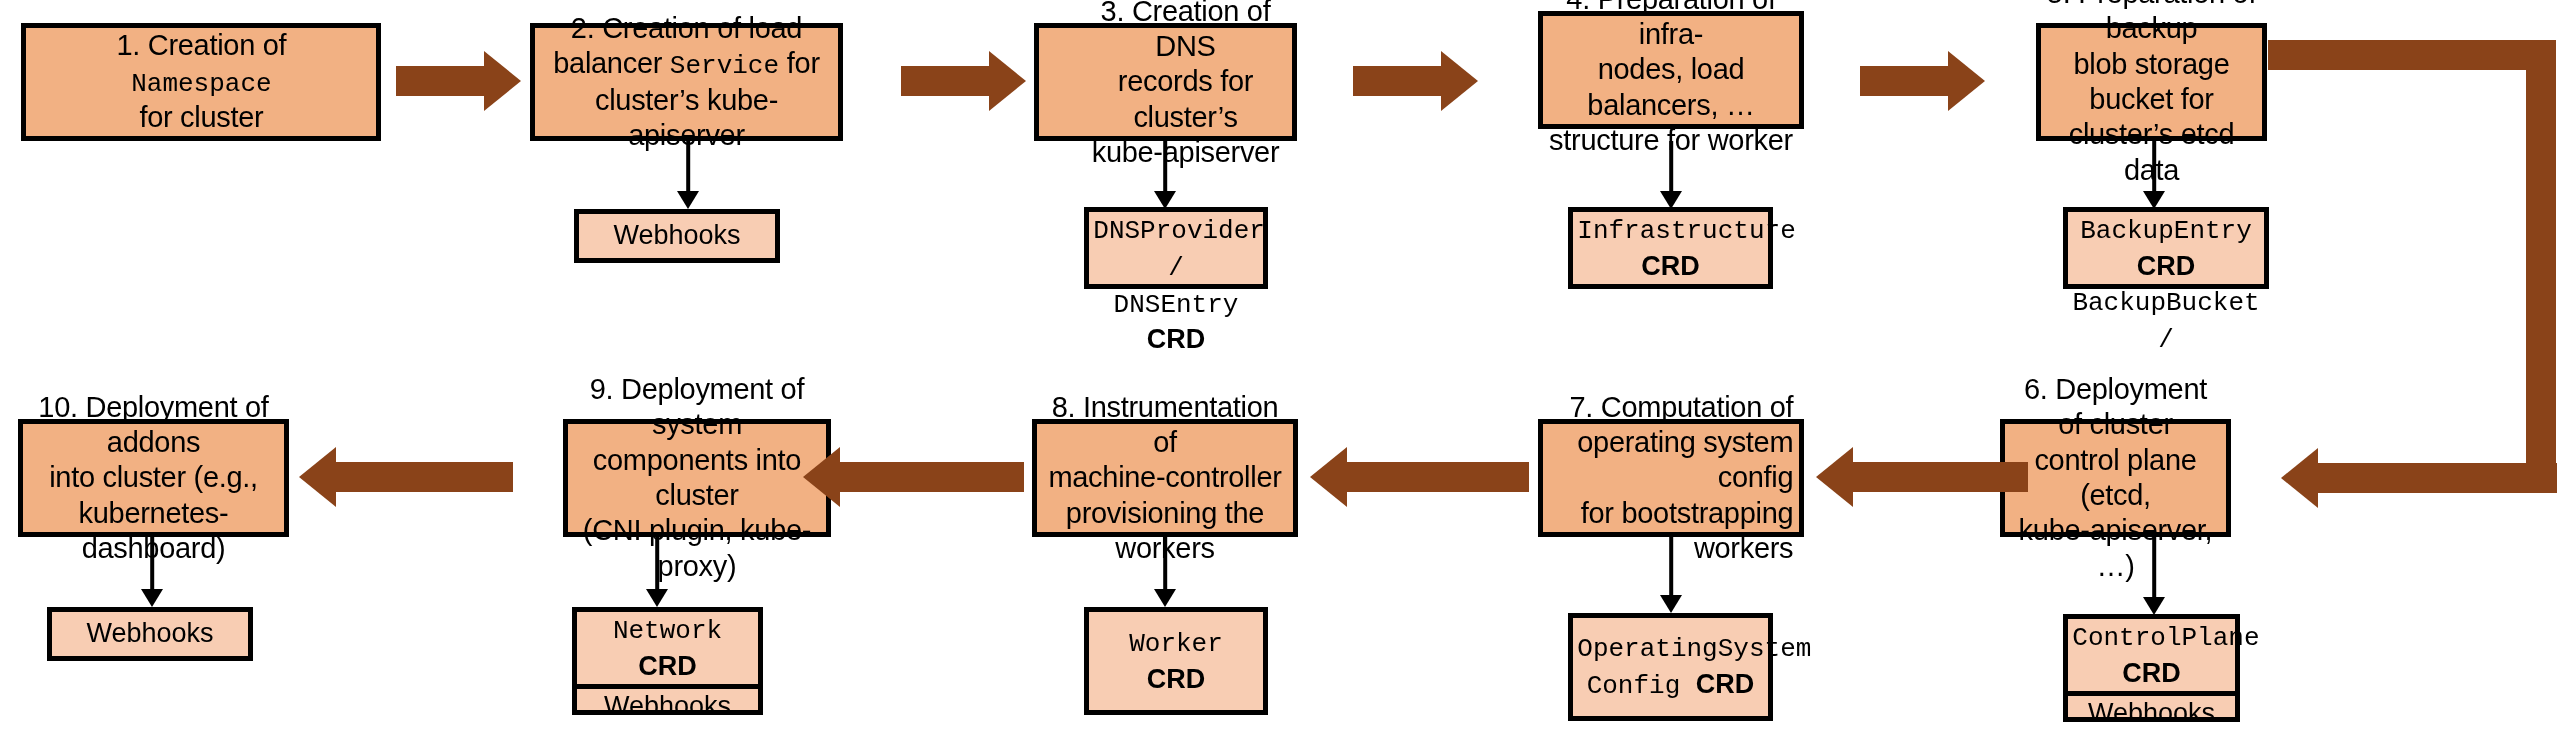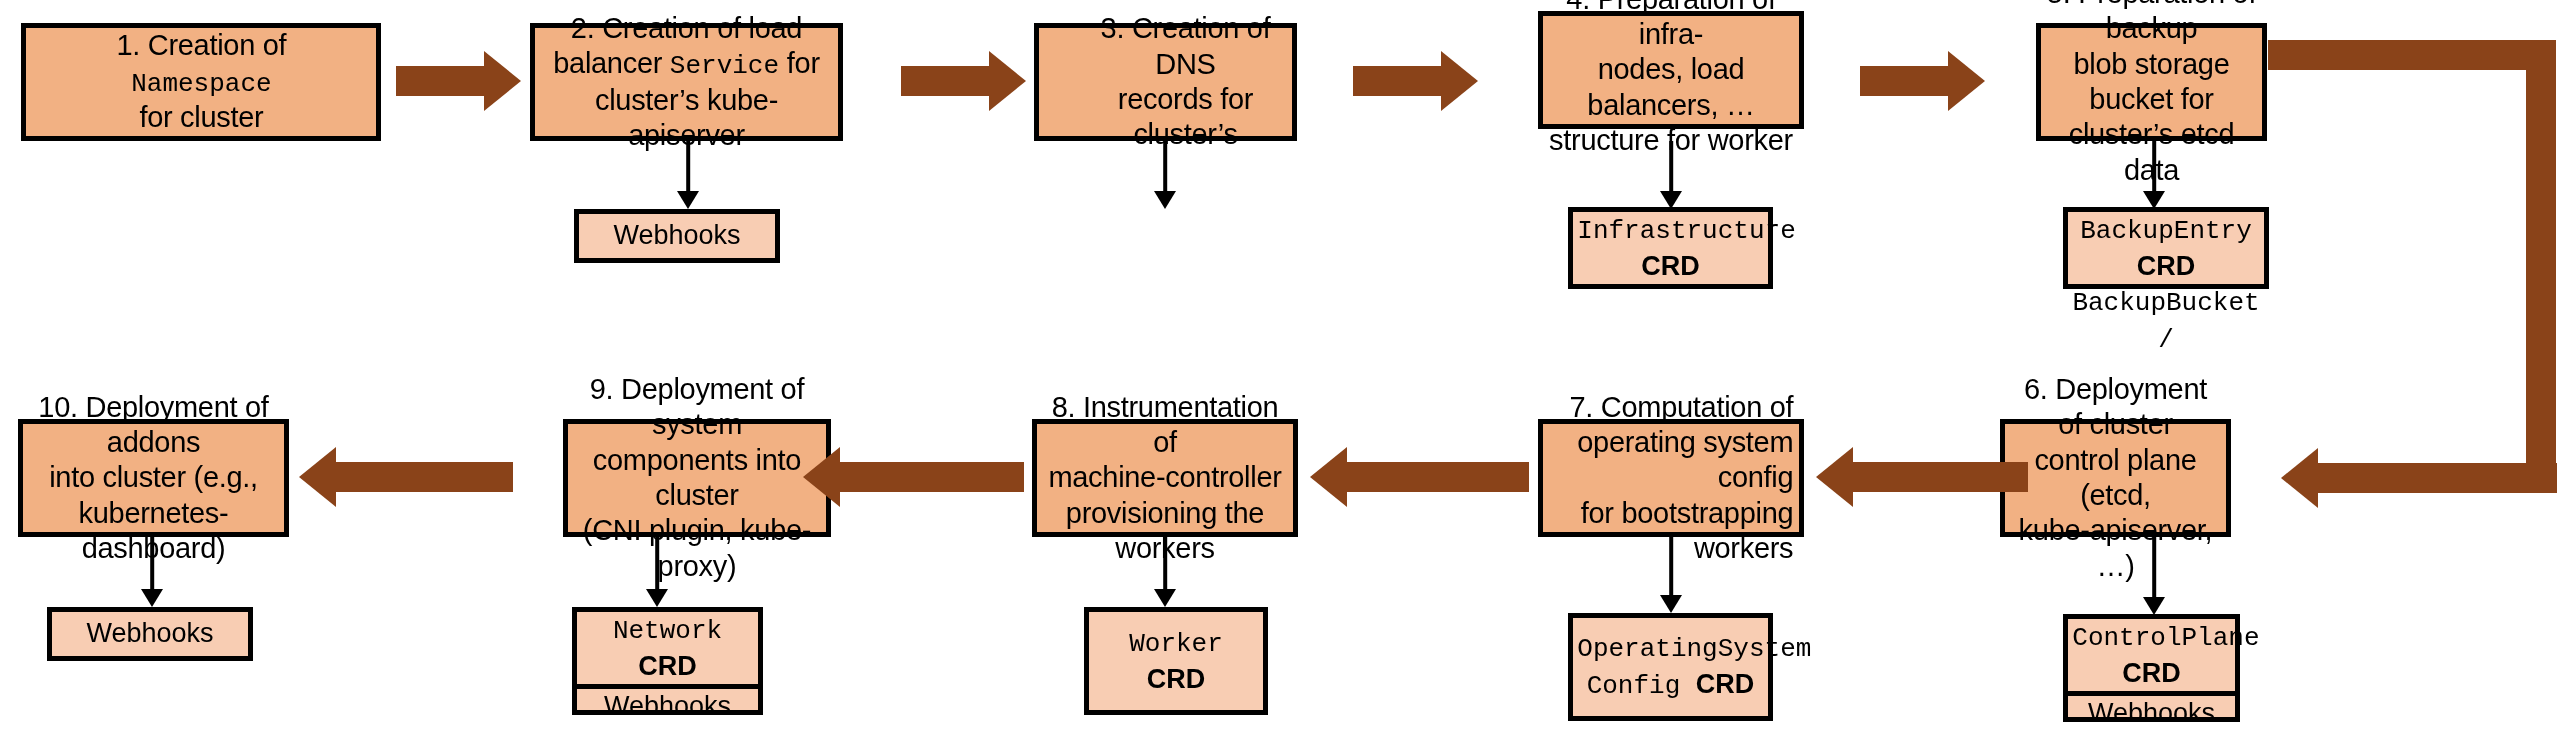--- a/index.html
+++ b/index.html
@@ -100,20 +100,21 @@
         <div>2. Creation of load</div>
         <div>balancer <span class="mono">Service</span> for</div>
         <div>cluster’s kube-apiserver</div>
       </div>
   </div>
 
   <div class="node" style="left:1034px;top:23px;width:263px;height:118px;padding-left:40px;">
     <div class="txt">
         <div>3. Creation of DNS</div>
         <div>records for cluster’s</div>
+        <div>kube-apiserver</div>
       </div>
   </div>
 
   <div class="node" style="left:1538px;top:11px;width:266px;height:118px;">
     <div class="txt">
         <div>4. Preparation of infra-</div>
         <div>nodes, load balancers, …</div>
         <div>structure for worker</div>
       </div>
   </div>
@@ -144,20 +145,28 @@
   </div>
 
   <div class="sub" style="left:574px;top:209px;width:206px;height:54px;">
     <div class="cell">
         <div style="width: 100%;">
           <div><span>Webhooks</span></div>
         </div>
       </div>
   </div>
 
+  <div class="sub" style="left:1084px;top:207px;width:184px;height:82px;">
+    <div class="cell">
+        <div style="width: 100%;">
+          <div><span class="mono">DNSProvider /</span></div>
+          <div><span class="mono">DNSEntry </span><span class="bold">CRD</span></div>
+        </div>
+      </div>
+  </div>
 
   <div class="sub" style="left:1568px;top:207px;width:205px;height:82px;">
     <div class="cell">
         <div style="width: 100%;">
           <div><span class="mono">Infrastructure</span></div>
           <div><span class="bold">CRD</span></div>
         </div>
       </div>
   </div>
 

